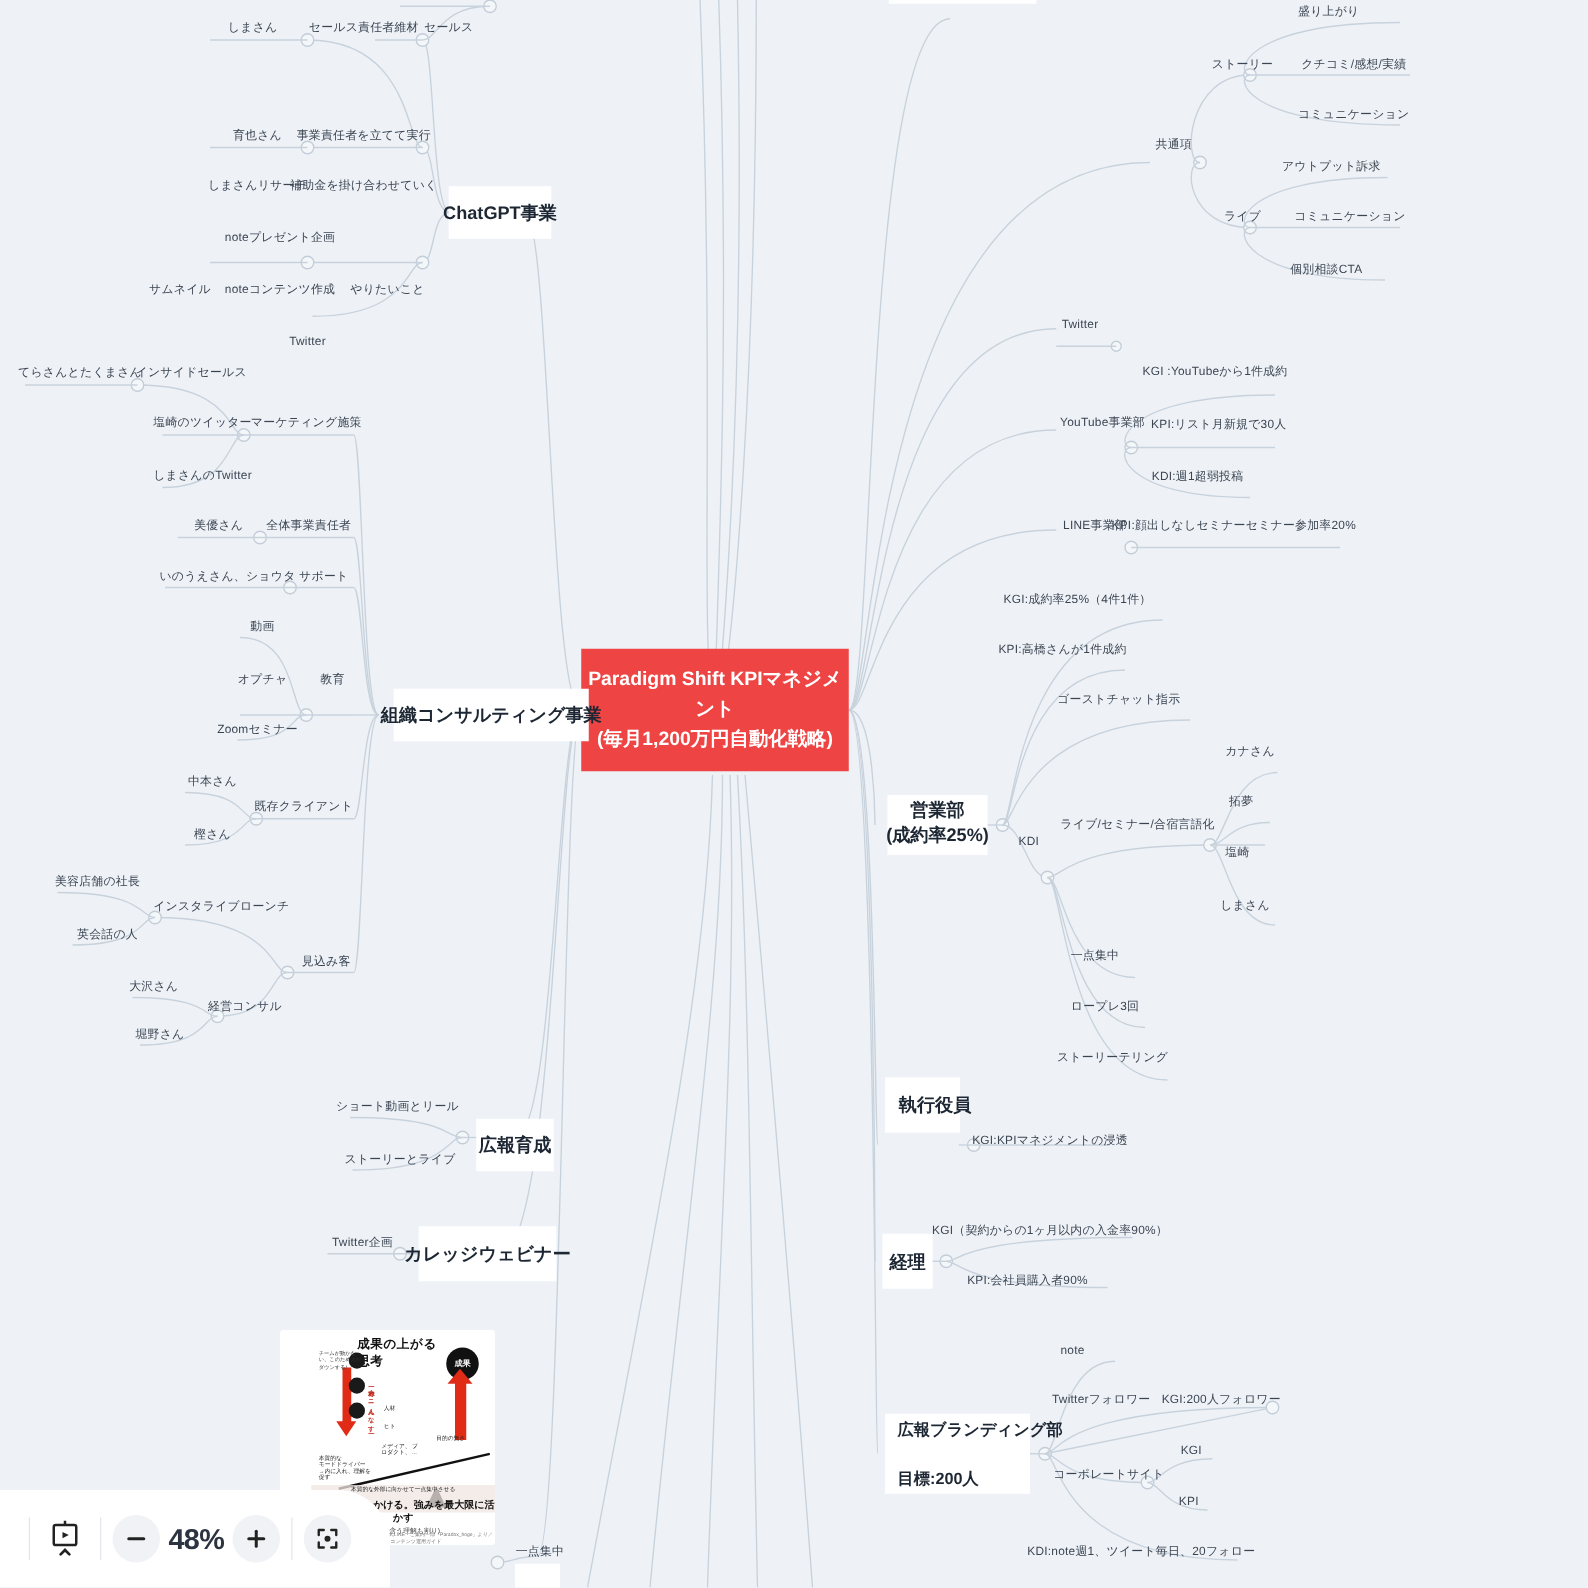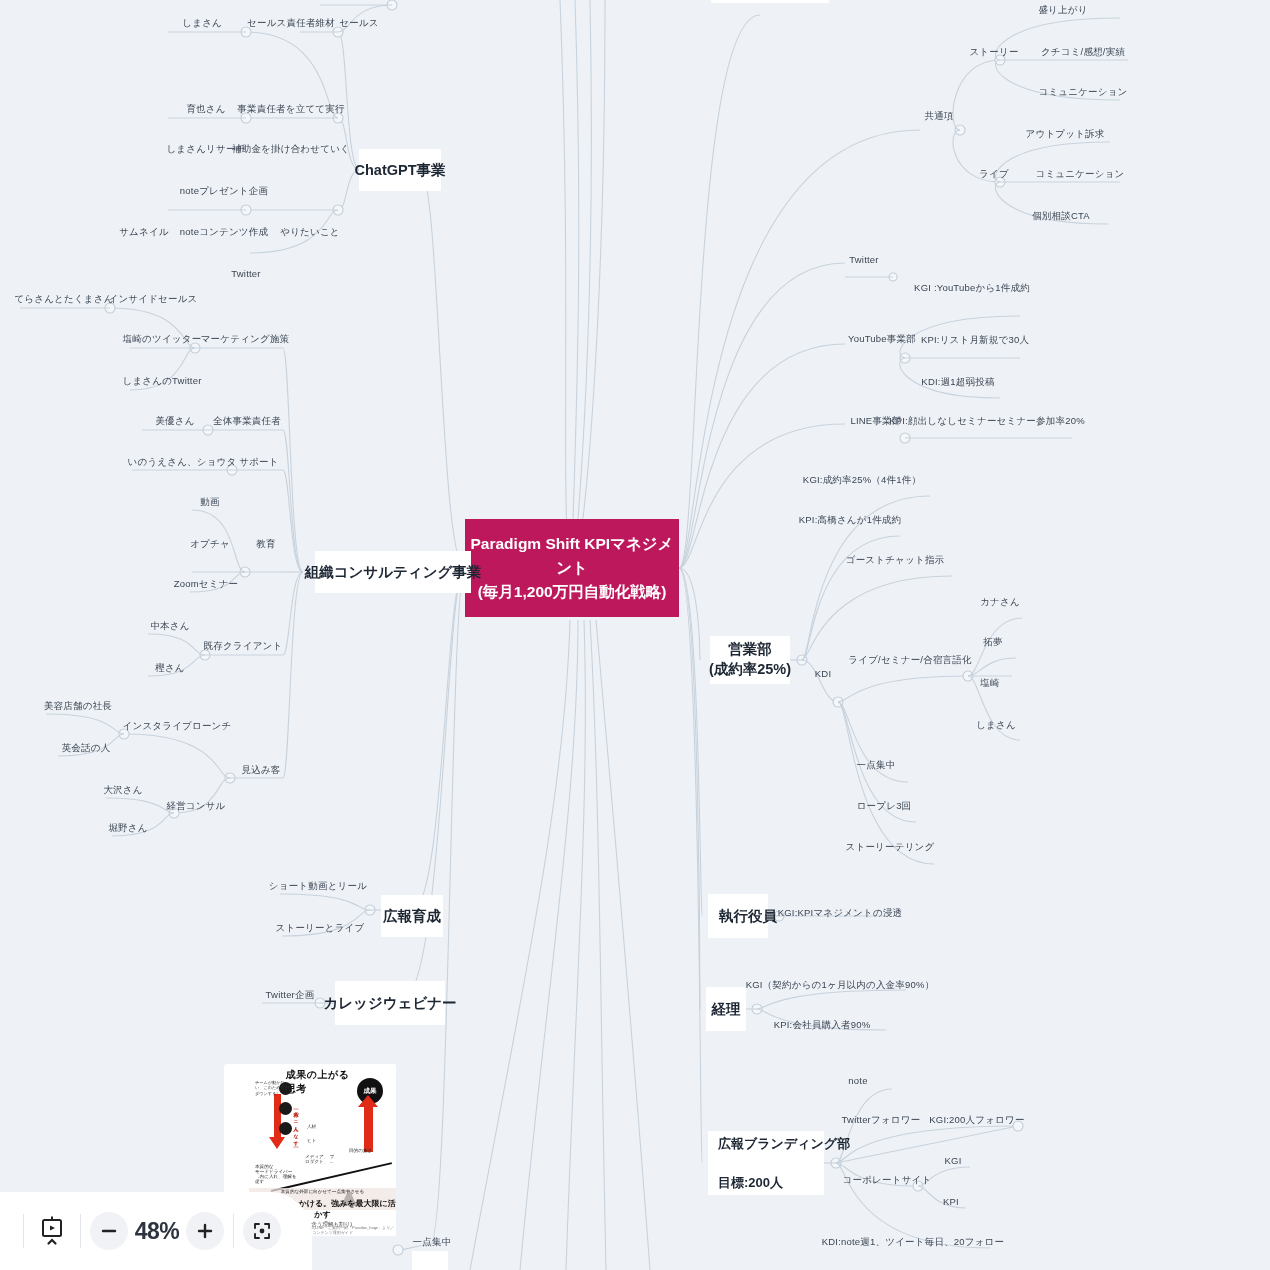--- a/index.html
+++ b/index.html
@@ -38,21 +38,21 @@
     padding:0;
     box-sizing:border-box;
   }
   .box.b1{font-size:14.5px;}
   .box.b2{font-size:13px;}
 
   
   #root{
     position:absolute;
     transform:translate(-50%,-50%);
-    background:#be185d;
+    background:#ef4444;
     color:#ffffff;
     display:flex;flex-direction:column;align-items:center;justify-content:center;
     font-size:15.5px;font-weight:600;line-height:1.55;
     text-align:center;
     box-sizing:border-box;
   }
 
   
   #imgcard{
     position:absolute;
@@ -344,21 +344,21 @@
 
   <div class="node box b1" style="left:390px;top:1003px;width:110px;height:44px;">
     <span>カレッジウェビナー</span>
   </div>
 
   <div class="node box b1" style="left:750px;top:660px;width:80px;height:48px;flex-direction:column;line-height:1.35;">
     <span>営業部</span>
     <span>(成約率25%)</span>
   </div>
 
-  <div class="node box b1" style="left:738px;top:916px;width:60px;height:44px;padding-left:20px;">
+  <div class="node box b1" style="left:738px;top:884px;width:60px;height:44px;padding-left:20px;">
     <span>執行役員</span>
   </div>
 
   <div class="node box b1" style="left:726px;top:1009px;width:40px;height:44px;">
     <span>経理</span>
   </div>
 
   <div class="node box b2" style="left:766px;top:1163px;width:116px;height:64px;flex-direction:column;align-items:flex-start;padding-left:10px;line-height:1.5;text-align:left;gap:20px;">
     <span>広報ブランディング部</span>
     <span>目標:200人</span>
@@ -470,21 +470,21 @@
   <div class="node leaf ctr" style="left:1080px;top:180px;">
     <span>コミュニケーション</span></div>
   <div class="node leaf ctr" style="left:1061px;top:222px;">
     <span>個別相談CTA</span></div>
 
   <div class="node leaf ctr" style="left:864px;top:266px;">
     <span>Twitter</span></div>
 
   <div class="node leaf ctr" style="left:882px;top:345px;">
     <span>YouTube事業部</span></div>
-  <div class="node leaf ctr" style="left:972px;top:294px;">
+  <div class="node leaf ctr" style="left:972px;top:304px;">
     <span>KGI :YouTubeから1件成約</span></div>
   <div class="node leaf ctr" style="left:975px;top:346px;">
     <span>KPI:リスト月新規で30人</span></div>
   <div class="node leaf ctr" style="left:958px;top:388px;">
     <span>KDI:週1超弱投稿</span></div>
 
   <div class="node leaf ctr" style="left:876px;top:427px;">
     <span>LINE事業部</span></div>
   <div class="node leaf ctr" style="left:987px;top:427px;">
     <span>KPI:顔出しなしセミナーセミナー参加率20%</span></div>

